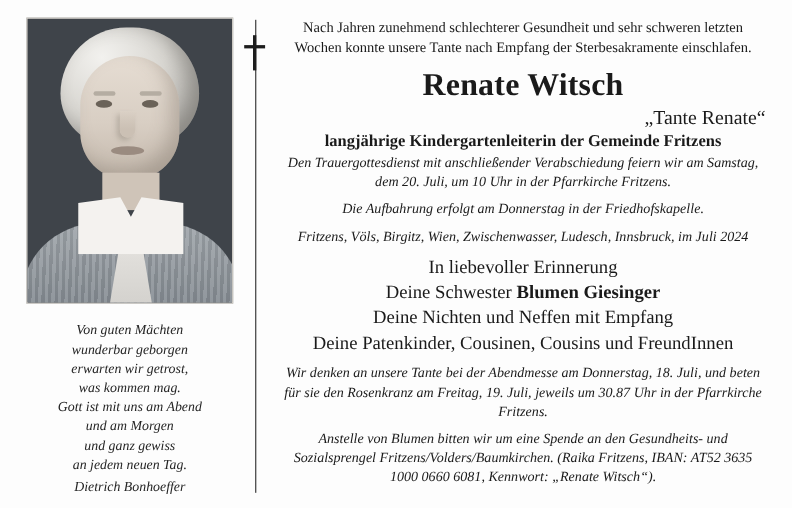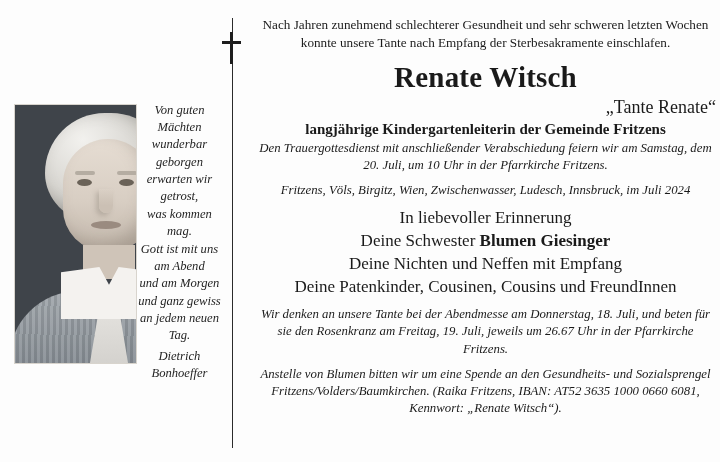--- a/index.html
+++ b/index.html
@@ -23,21 +23,21 @@
     box-sizing: border-box;
     background: #fdfdfd;
   }
   
   .left-col {
     width: 232px;
     flex: 0 0 232px;
     padding: 14px 10px 8px 14px;
     box-sizing: border-box;
     display: flex;
-    flex-direction: row;
+    flex-direction: column;
     align-items: center;
     justify-content: center;
   }
   .portrait-frame {
     width: 186px;
     height: 258px;
     overflow: hidden;
     background: #8d8d8d;
     position: relative;
     border: 1px solid #d8d4cd;
@@ -167,21 +167,21 @@
   .cross::after {
     content: "";
     position: absolute;
     left: 2px; top: 9px;
     width: 19px; height: 3px;
     background: #1d1d1d;
   }
   
   .right-col {
     flex: 1 1 auto;
-    padding: 16px 4px 8px 22px;
+    padding: 16px 24px 8px 22px;
     box-sizing: border-box;
     text-align: center;
   }
   .intro {
     font-size: 13.2px;
     line-height: 1.36;
     margin: 0 0 10px 0;
   }
   .name {
     font-size: 29px;
@@ -257,28 +257,29 @@
   </div>
 
   <div class="right-col">
     <p class="intro">Nach Jahren zunehmend schlechterer Gesundheit und sehr schweren letzten Wochen konnte unsere Tante nach Empfang der Sterbesakramente einschlafen.</p>
 
     <h1 class="name">Renate Witsch</h1>
     <div class="nickname">„Tante Renate“</div>
     <div class="role">langjährige Kindergartenleiterin der Gemeinde Fritzens</div>
 
     <p class="para">Den Trauergottesdienst mit anschließender Verabschiedung feiern wir am Samstag, dem 20. Juli, um 10 Uhr in der Pfarrkirche Fritzens.</p>
+    <p class="para">Die Aufbahrung erfolgt am Donnerstag in der Friedhofskapelle.</p>
     <p class="para">Fritzens, Völs, Birgitz, Wien, Zwischenwasser, Ludesch, Innsbruck, im Juli 2024</p>
 
     <div class="family-block">
       <div>In liebevoller Erinnerung</div>
       <div>
         <span>Deine Schwester</span>
         <b>Blumen Giesinger</b>
       </div>
       <div>Deine Nichten und Neffen mit Empfang</div>
       <div>Deine Patenkinder, Cousinen, Cousins und FreundInnen</div>
     </div>
 
-    <p class="para">Wir denken an unsere Tante bei der Abendmesse am Donnerstag, 18. Juli, und beten für sie den Rosenkranz am Freitag, 19. Juli, jeweils um 26.67 Uhr in der Pfarrkirche Fritzens.</p>
+    <p class="para">Wir denken an unsere Tante bei der Abendmesse am Donnerstag, 18. Juli, und beten für sie den Rosenkranz am Freitag, 19. Juli, jeweils um 30.87 Uhr in der Pfarrkirche Fritzens.</p>
     <p class="para">Anstelle von Blumen bitten wir um eine Spende an den Gesundheits- und Sozialsprengel Fritzens/Volders/Baumkirchen. (Raika Fritzens, IBAN: AT52 3635 1000 0660 6081, Kennwort: „Renate Witsch“).</p>
   </div>
 </div>
 
 </body></html>

